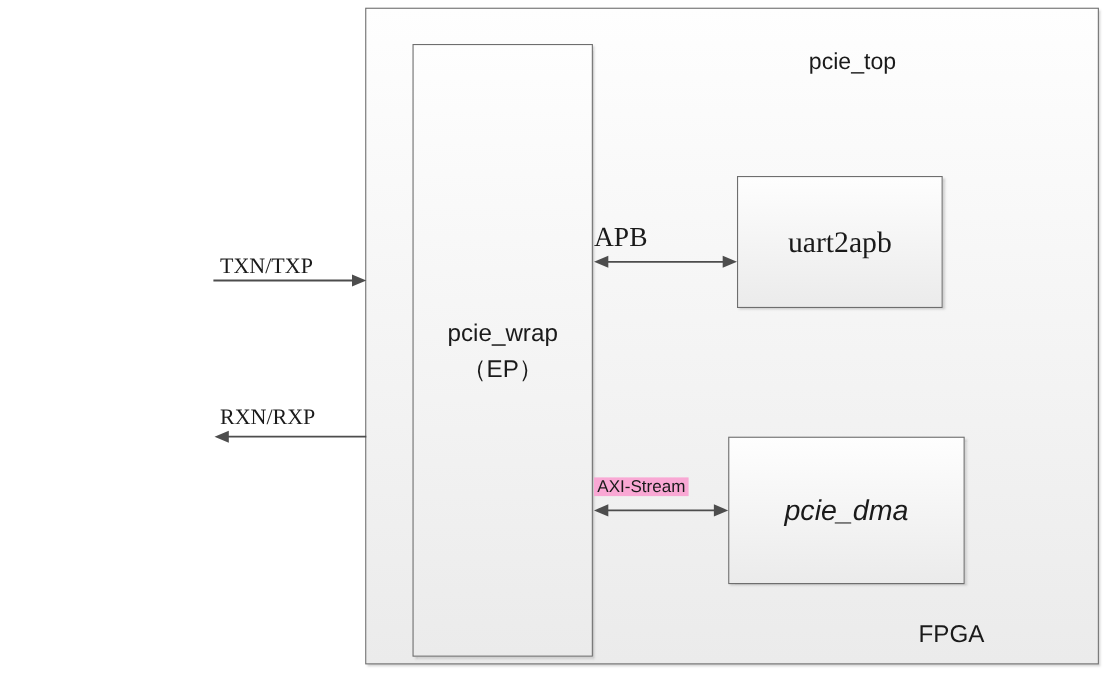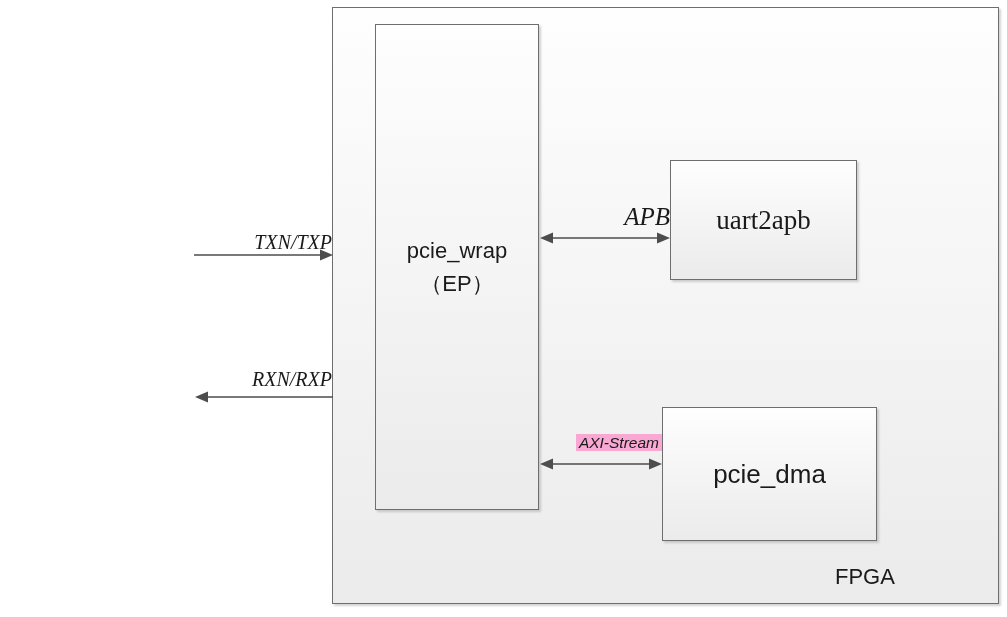--- a/index.html
+++ b/index.html
@@ -40,40 +40,39 @@
     left: 690px; top: 45px; width: 170px;
     text-align: center;
     font-size: 21px;
   }
   .outer-footer {
     position: absolute;
     left: 835px; top: 564px; width: 100px;
     font-size: 22px;
   }
   
-  .wrap-box { left: 375px; top: 24px; width: 164px; height: 486px; }
+  .wrap-box { left: 375px; top: 40px; width: 164px; height: 557px; }
   .wrap-box .node-label { font-size: 22px; line-height: 33px; }
   .uart-box { left: 670px; top: 160px; width: 187px; height: 120px; }
   .uart-box .node-label { font-family: "Liberation Serif", serif; font-size: 27px; }
-  .dma-box { left: 662px; top: 407px; width: 215px; height: 134px; }
+  .dma-box { left: 662px; top: 397px; width: 215px; height: 134px; font-style: italic; }
   .dma-box .node-label { font-size: 26px; }
   
   svg.arrows {
     position: absolute;
     left: 0; top: 0;
     pointer-events: none;
   }
   svg.arrows line { stroke: #4d4d4d; stroke-width: 1.6; }
   svg.arrows polygon { fill: #4d4d4d; }
   
   .conn-label {
     position: absolute;
-    text-align: right;
+    text-align: left;
     white-space: nowrap;
-    font-style: italic;
   }
   .lbl-serif {
     font-family: "Liberation Serif", serif;
     font-size: 20px;
   }
   .lbl-txn { left: 200px; top: 231px; width: 132px; }
   .lbl-rxn { left: 200px; top: 368px; width: 132px; }
   .lbl-apb {
     left: 540px; top: 203px; width: 130px;
     font-family: "Liberation Serif", serif;
@@ -82,20 +81,21 @@
   .lbl-axi { left: 540px; top: 434px; width: 122px; font-size: 15.5px; }
   .lbl-axi span { background: #f9a8d4; padding: 0 3px; }
 </style>
 </head>
 <body>
 
 <div class="canvas">
 
 
   <div class="box outer-box"></div>
+  <div class="outer-title">pcie_top</div>
   <div class="outer-footer">FPGA</div>
 
   <div class="box node wrap-box">
     <span class="node-label">pcie_wrap</span>
     <span class="node-label">（EP）</span>
   </div>
 
   <div class="box node uart-box">
     <span class="node-label">uart2apb</span>
   </div>

